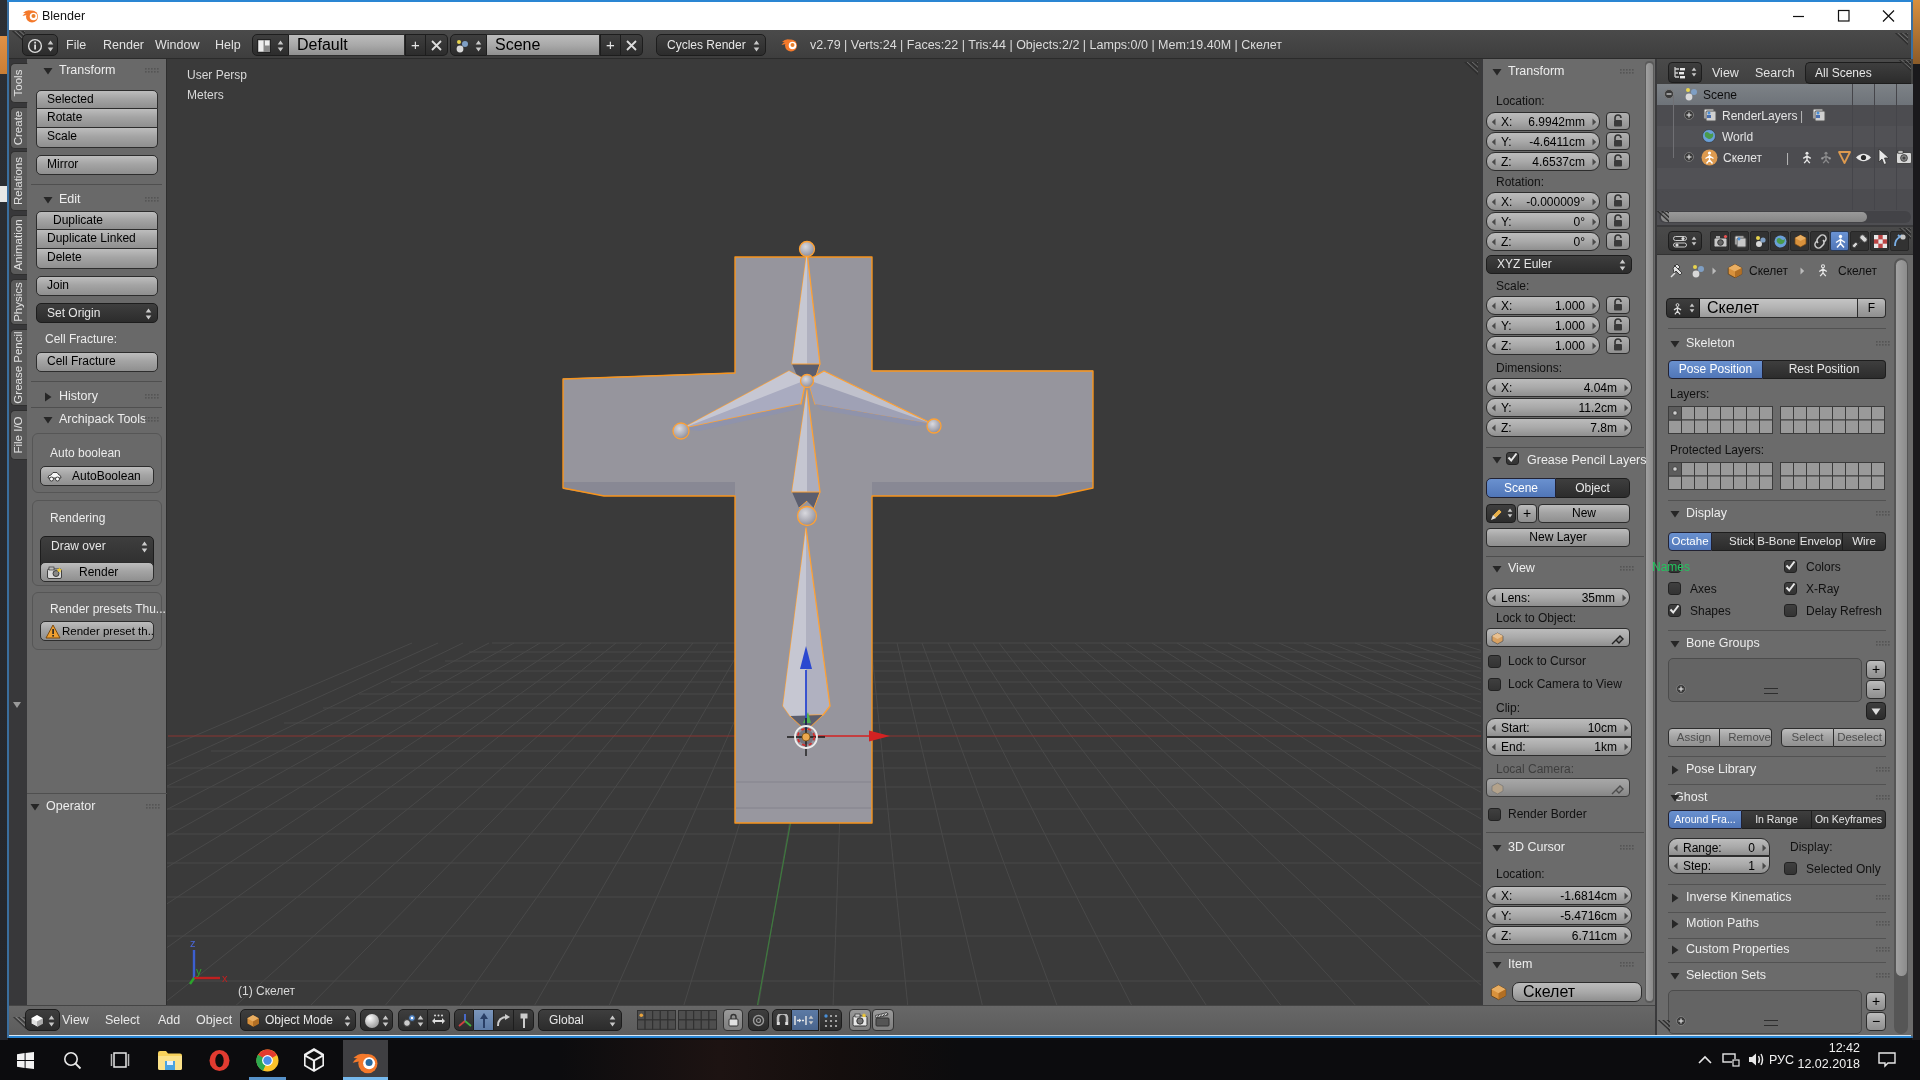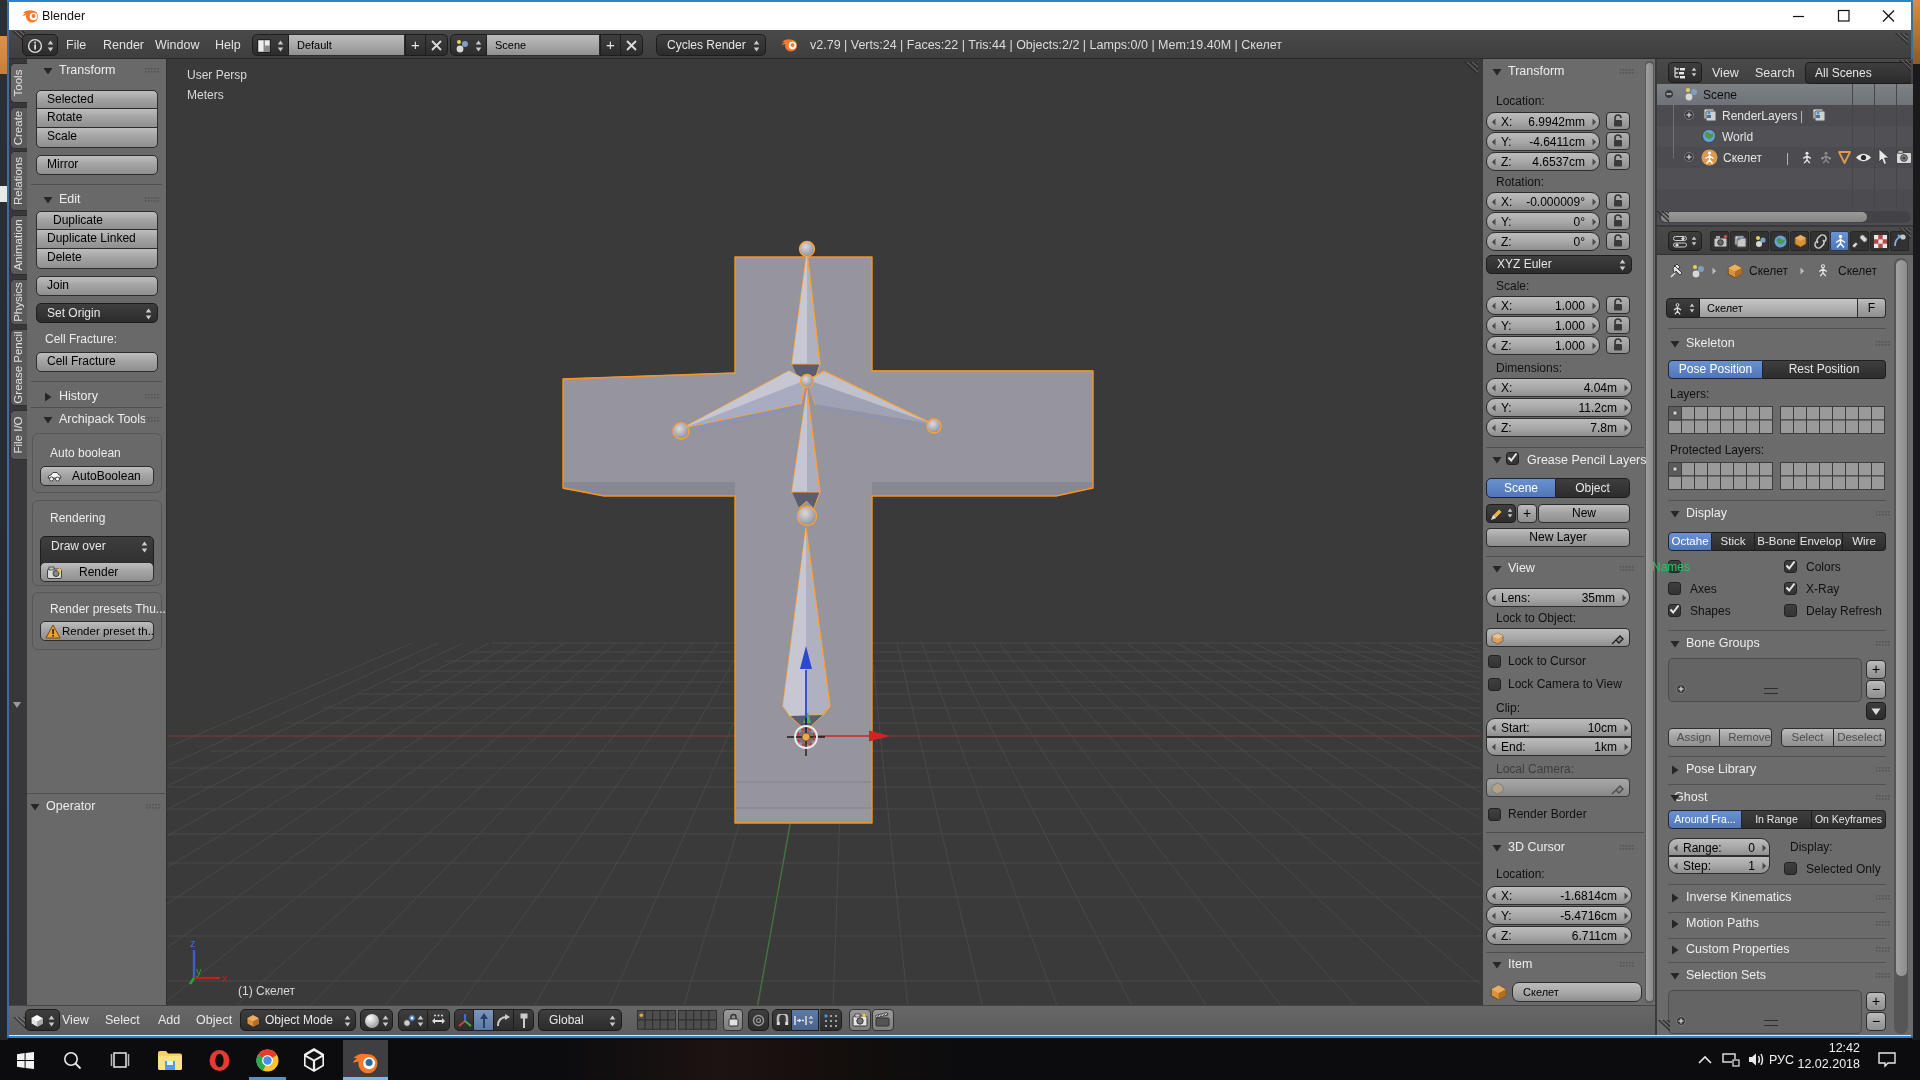--- a/index.html
+++ b/index.html
@@ -1,19 +1,19 @@
 <!DOCTYPE html>
 <html><head><meta charset="utf-8"><style>
 *{margin:0;padding:0;box-sizing:border-box}
 html,body{width:1920px;height:1080px;overflow:hidden;background:#0c0c0e;font-family:"Liberation Sans",sans-serif;position:relative}
 div{position:absolute}
 .t{white-space:nowrap}
 .btn{white-space:nowrap;overflow:hidden;background:linear-gradient(#bdbdbd,#a4a4a4 45%,#8f8f8f);border:1px solid #2d2d2d;border-radius:4px;color:#000;font-size:12px;line-height:16px}
 .dk{white-space:nowrap;overflow:hidden;background:linear-gradient(#3e3e3e,#2c2c2c);border:1px solid #1d1d1d;border-radius:4px;color:#e6e6e6;font-size:12px}
-.fld{white-space:nowrap;overflow:hidden;background:linear-gradient(#bcbcbc,#a9a9a9 50%,#8f8f8f);border:1px solid #2d2d2d;border-radius:9px;color:#000;font-size:11px}
+.fld{white-space:nowrap;overflow:hidden;background:linear-gradient(#bcbcbc,#a9a9a9 50%,#8f8f8f);border:1px solid #2d2d2d;border-radius:9px;color:#000;font-size:16px}
 .blue{white-space:nowrap;overflow:hidden;background:linear-gradient(#6a91cf,#5076b8);border:1px solid #223;color:#fff;font-size:12px}
 </style></head><body>
 <div style="left:0px;top:0px;width:1920px;height:1080px;background:#0e0e10"></div>
 <div style="left:0px;top:0px;width:8px;height:1040px;background:linear-gradient(#2c2f34,#24262b)"></div>
 <div style="left:0px;top:36px;width:8px;height:38px;background:linear-gradient(#e09145,#c97e35)"></div>
 <div style="left:0px;top:186px;width:8px;height:16px;background:#e8e8e6"></div>
 <div style="left:1912px;top:0px;width:8px;height:1040px;background:#1a191c"></div>
 <div style="left:1912px;top:0px;width:8px;height:64px;background:linear-gradient(#d98f3e,#8a5a28)"></div>
 <div style="left:7px;top:0px;width:1906px;height:1038px;background:#2f2f31"></div>
 <div style="left:7px;top:0px;width:2px;height:1038px;background:#3a6e9e"></div>
@@ -1236,21 +1236,21 @@
     <rect x="6" y="1" width="1.6" height="1.6" fill="#555"></rect>
     <rect x="9" y="1" width="1.6" height="1.6" fill="#555"></rect>
     <rect x="12" y="1" width="1.6" height="1.6" fill="#555"></rect>
     <rect x="0" y="4" width="1.6" height="1.6" fill="#555"></rect>
     <rect x="3" y="4" width="1.6" height="1.6" fill="#555"></rect>
     <rect x="6" y="4" width="1.6" height="1.6" fill="#555"></rect>
     <rect x="9" y="4" width="1.6" height="1.6" fill="#555"></rect>
     <rect x="12" y="4" width="1.6" height="1.6" fill="#555"></rect>
   </svg>
 <div class="blue" style="left:1668px;top:532px;width:44px;height:19px;border-radius:4px 0 0 4px;text-align:center;line-height:17px;font-size:11.5px">Octahe</div>
-<div class="dk" style="left:1712px;top:532px;width:43px;height:19px;border-radius:0;text-align:center;line-height:17px;font-size:11.5px;border-left:0">Stick</div>
+<div class="dk" style="left:1712px;top:532px;width:43px;height:19px;border-radius:0;text-align:right;line-height:17px;font-size:11.5px;border-left:0">Stick</div>
 <div class="dk" style="left:1755px;top:532px;width:44px;height:19px;border-radius:0;text-align:center;line-height:17px;font-size:11.5px;border-left:0">B-Bone</div>
 <div class="dk" style="left:1799px;top:532px;width:44px;height:19px;border-radius:0;text-align:center;line-height:17px;font-size:11.5px;border-left:0">Envelop</div>
 <div class="dk" style="left:1843px;top:532px;width:43px;height:19px;border-radius:0 4px 4px 0;text-align:center;line-height:17px;font-size:11.5px;border-left:0">Wire</div>
 <div style="position:absolute;left:1668px;top:560px;width:13px;height:13px;background:linear-gradient(#3f3f3f,#333);border:1px solid #222;border-radius:3px;box-sizing:border-box"></div>
 <div class="t" style="left:1652px;top:561px;width:110px;height:13px;font-size:12px;color:#22c55e;line-height:13px">Names</div>
 <div style="position:absolute;left:1784px;top:560px;width:13px;height:13px;background:linear-gradient(#3f3f3f,#333);border:1px solid #222;border-radius:3px;box-sizing:border-box">
     <svg width="13" height="13" viewBox="0 0 13 13" style="position:absolute;left:-1px;top:-2px">
       <path d="M2.5 6.5 L5.2 9.5 L10.5 2.5" stroke="#e8e8e8" stroke-width="2" fill="none"></path>
     </svg>
   </div>

